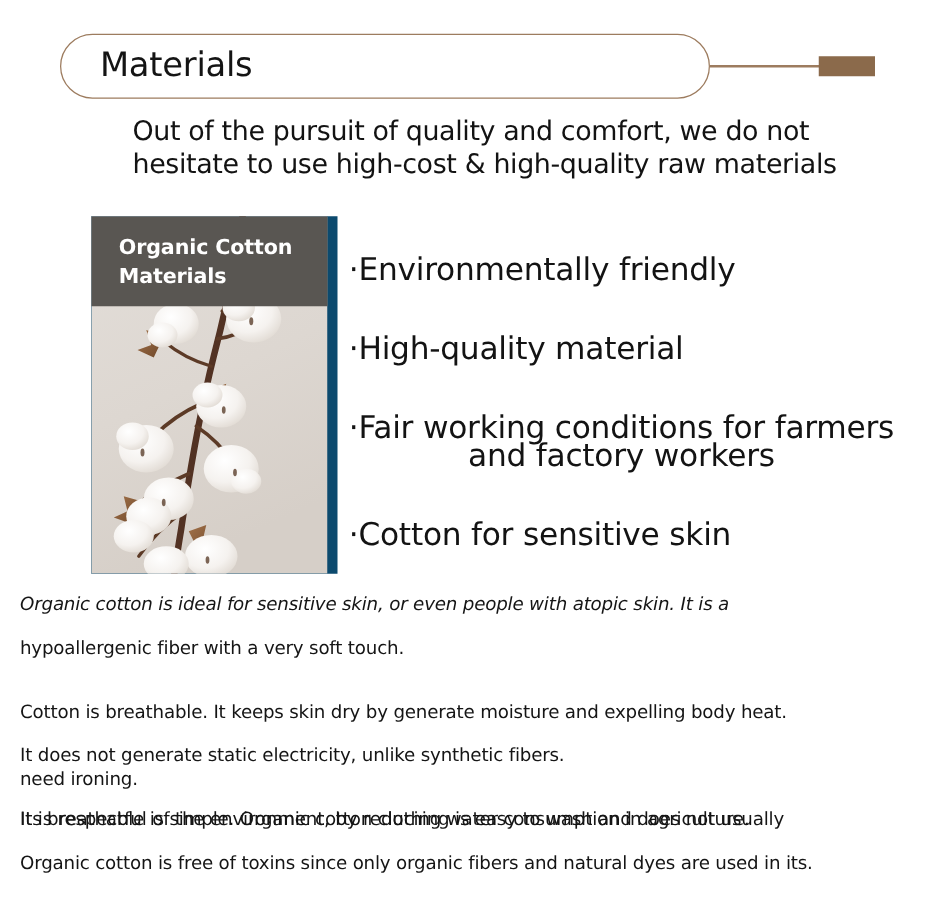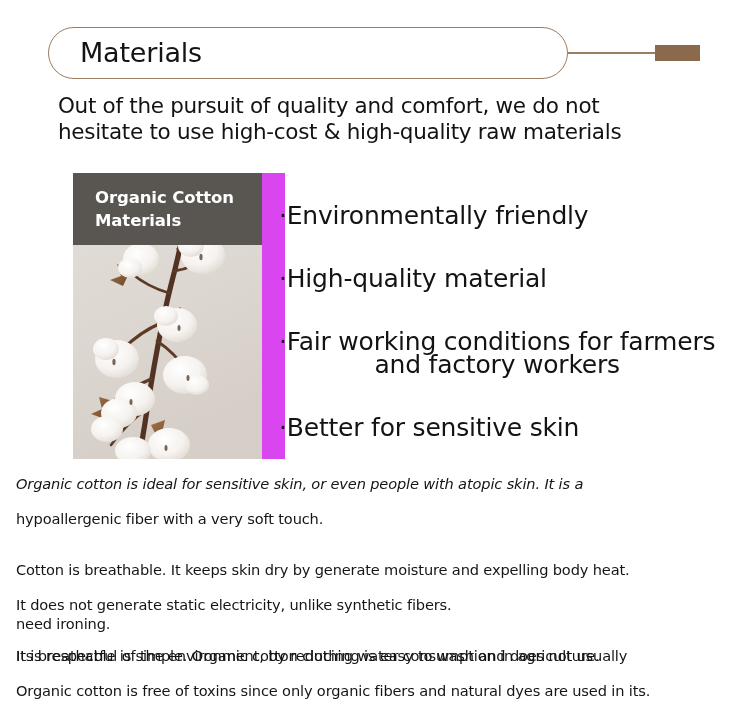--- a/index.html
+++ b/index.html
@@ -66,31 +66,31 @@
   #subtitle {
     position: absolute;
     left: 58px;
     top: 93px;
     width: 660px;
     font-size: 21.5px;
     line-height: 26px;
     letter-spacing: -0.3px;
     color: #131313;
   }
-  #subtitle .line { display: block; white-space: nowrap; }
+  #subtitle .line { display: block; white-space: nowrap; margin-left: 48px; }
 
   
   #photo-card {
     position: absolute;
     left: 73px;
     top: 173px;
-    width: 212px;
+    width: 197px;
     height: 286px;
     overflow: hidden;
-    background: #d946ef;
+    background: #0c4a6e;
   }
   #cotton-photo {
     position: absolute;
     left: 0; top: 0;
     width: 189px;
     height: 286px;
     display: block;
   }
   #photo-caption-band {
     position: absolute;
@@ -260,21 +260,21 @@
     <span class="line">Organic Cotton</span>
     <span class="line">Materials</span>
   </div>
 </div>
 
 <div id="benefits-list">
   <div class="benefit-item" id="benefit-0">·Environmentally friendly</div>
   <div class="benefit-item" id="benefit-1">·High-quality material</div>
   <div class="benefit-item" id="benefit-2">·Fair working conditions for farmers
 and factory workers</div>
-  <div class="benefit-item" id="benefit-3">·Better for sensitive skin</div>
+  <div class="benefit-item" id="benefit-3">·Cotton for sensitive skin</div>
 </div>
 
 <div id="body-paragraphs">
   <div class="body-paragraph" id="para-0">Organic cotton is ideal for sensitive skin, or even people with atopic skin. It is a</div>
   <div class="body-paragraph" id="para-1" style="top:19px">hypoallergenic fiber with a very soft touch.</div>
   <div class="body-paragraph" id="para-2">Cotton is breathable. It keeps skin dry by generate moisture and expelling body heat.</div>
   <div class="body-paragraph" id="para-3">It does not generate static electricity, unlike synthetic fibers.</div>
   <div class="body-paragraph" id="para-4">Its breathable is simple. Organic cotton clothing is easy to wash and does not usually</div>
   <div class="body-paragraph" id="para-5" style="top:140px">need ironing.</div>
   <div class="body-paragraph" style="top:172px">It is respectful of the environment, by reducing water consumption in agriculture.</div>

